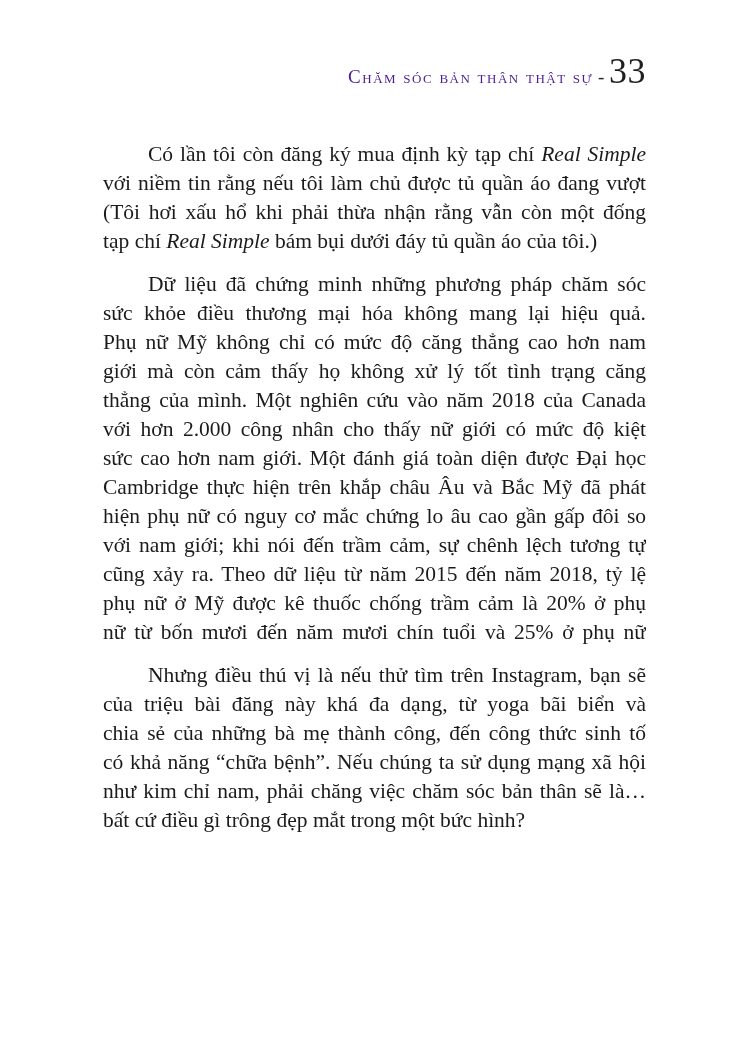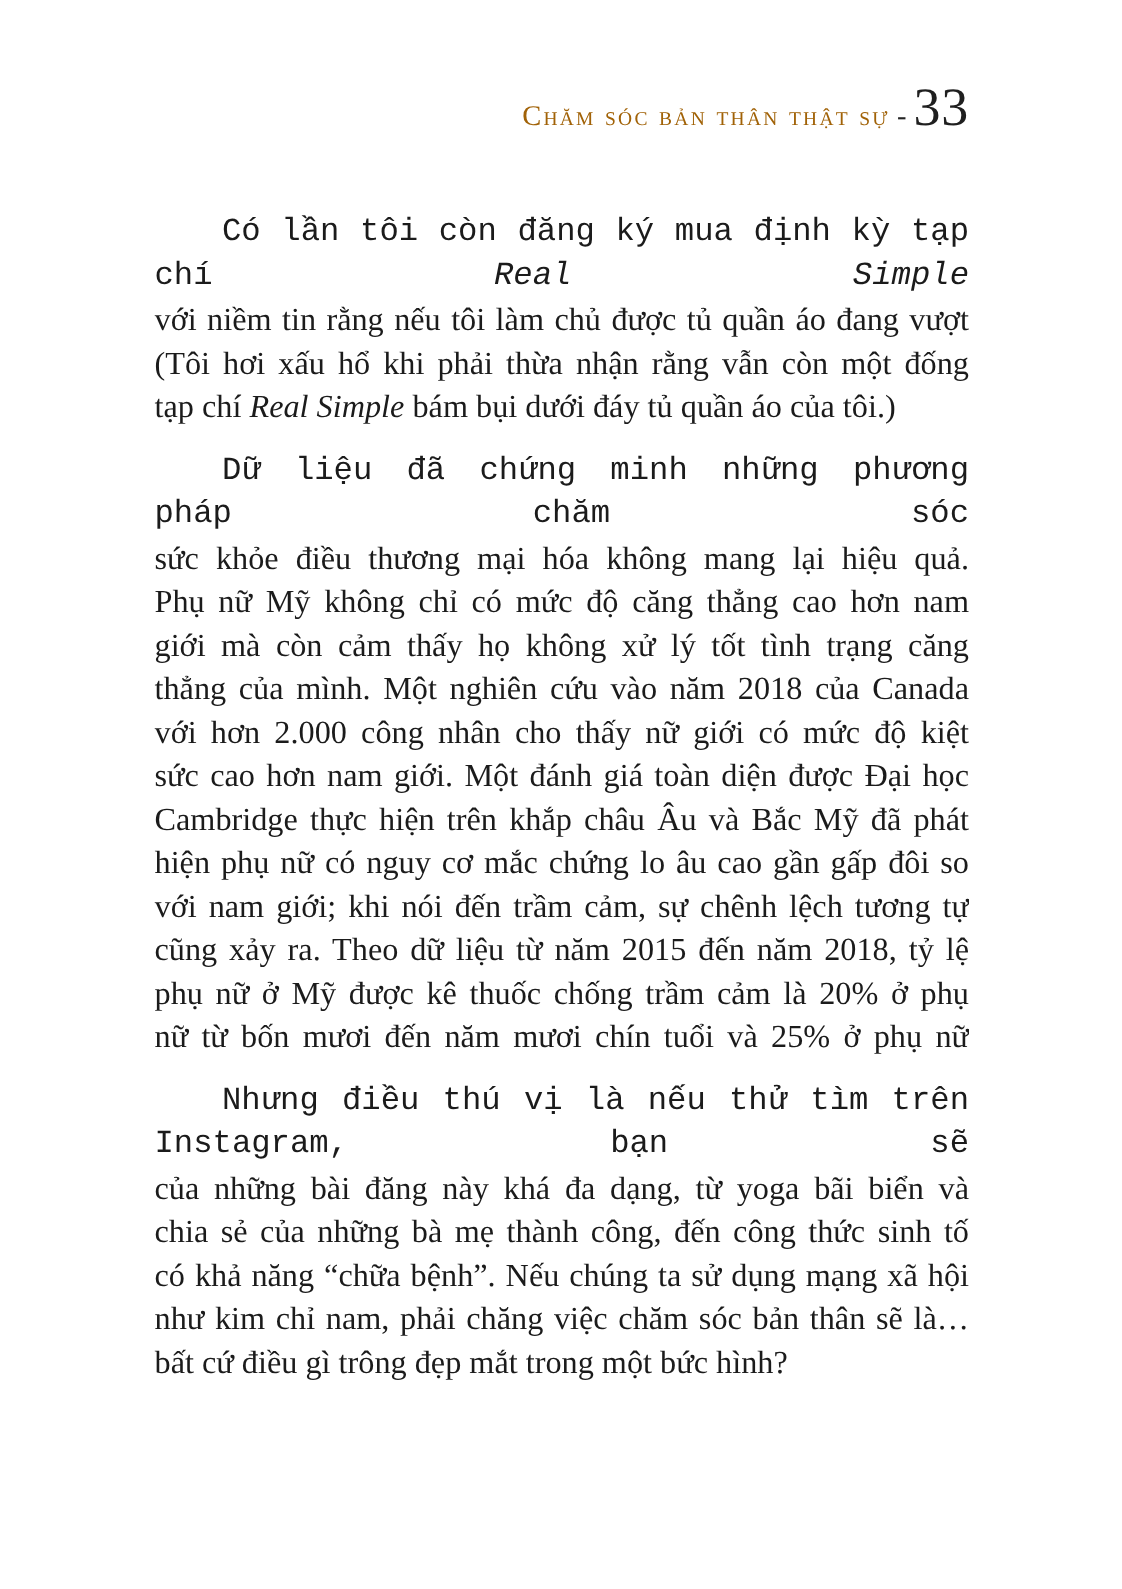--- a/index.html
+++ b/index.html
@@ -21,21 +21,21 @@
   .running-header {
     text-align: right;
     line-height: 26px;
     white-space: nowrap;
   }
   .running-header .chapter-title {
     font-variant: small-caps;
     font-variant-caps: small-caps;
     font-size: 19px;
     letter-spacing: 1.5px;
-    color: #a16207;
+    color: #4c1d95;
   }
   .running-header .header-separator {
     font-size: 19px;
     color: #242424;
   }
   .running-header .page-number {
     font-size: 36px;
     letter-spacing: 0.5px;
     color: #1f1f1f;
   }
@@ -44,21 +44,21 @@
     font-size: 21.5px;
     line-height: 29px;
   }
   .paragraph { margin: 0 0 14px 0; }
   .line {
     text-align: justify;
     text-align-last: justify;
     overflow: hidden;
     white-space: normal;
   }
-  .line.first { text-indent: 45px; font-family: Liberation Mono, monospace; }
+  .line.first { text-indent: 45px; }
   .line.last { text-align-last: left; }
   em { font-style: italic; }
 </style>
 </head>
 <body>
 
 <div class="page">
   <div class="running-header">
     <span class="chapter-title">Chăm sóc bản thân thật sự</span><span class="header-separator"> - </span><span class="page-number">33</span>
   </div>
@@ -80,20 +80,20 @@
         <div class="line"><span>sức cao hơn nam giới. Một đánh giá toàn diện được Đại học</span></div>
         <div class="line"><span>Cambridge thực hiện trên khắp châu Âu và Bắc Mỹ đã phát</span></div>
         <div class="line"><span>hiện phụ nữ có nguy cơ mắc chứng lo âu cao gần gấp đôi so</span></div>
         <div class="line"><span>với nam giới; khi nói đến trầm cảm, sự chênh lệch tương tự</span></div>
         <div class="line"><span>cũng xảy ra. Theo dữ liệu từ năm 2015 đến năm 2018, tỷ lệ</span></div>
         <div class="line"><span>phụ nữ ở Mỹ được kê thuốc chống trầm cảm là 20% ở phụ</span></div>
         <div class="line"><span>nữ từ bốn mươi đến năm mươi chín tuổi và 25% ở phụ nữ</span></div>
       </div>
       <div class="paragraph">
         <div class="line first"><span>Nhưng điều thú vị là nếu thử tìm trên Instagram, bạn sẽ</span></div>
-        <div class="line"><span>của những bài đăng này khá đa dạng, từ yoga bãi biển và</span></div>
+        <div class="line"><span>của triệu bài đăng này khá đa dạng, từ yoga bãi biển và</span></div>
         <div class="line"><span>chia sẻ của những bà mẹ thành công, đến công thức sinh tố</span></div>
         <div class="line"><span>có khả năng “chữa bệnh”. Nếu chúng ta sử dụng mạng xã hội</span></div>
         <div class="line"><span>như kim chỉ nam, phải chăng việc chăm sóc bản thân sẽ là…</span></div>
         <div class="line last"><span>bất cứ điều gì trông đẹp mắt trong một bức hình?</span></div>
       </div>
     </div>
 </div>
 
 </body></html>

